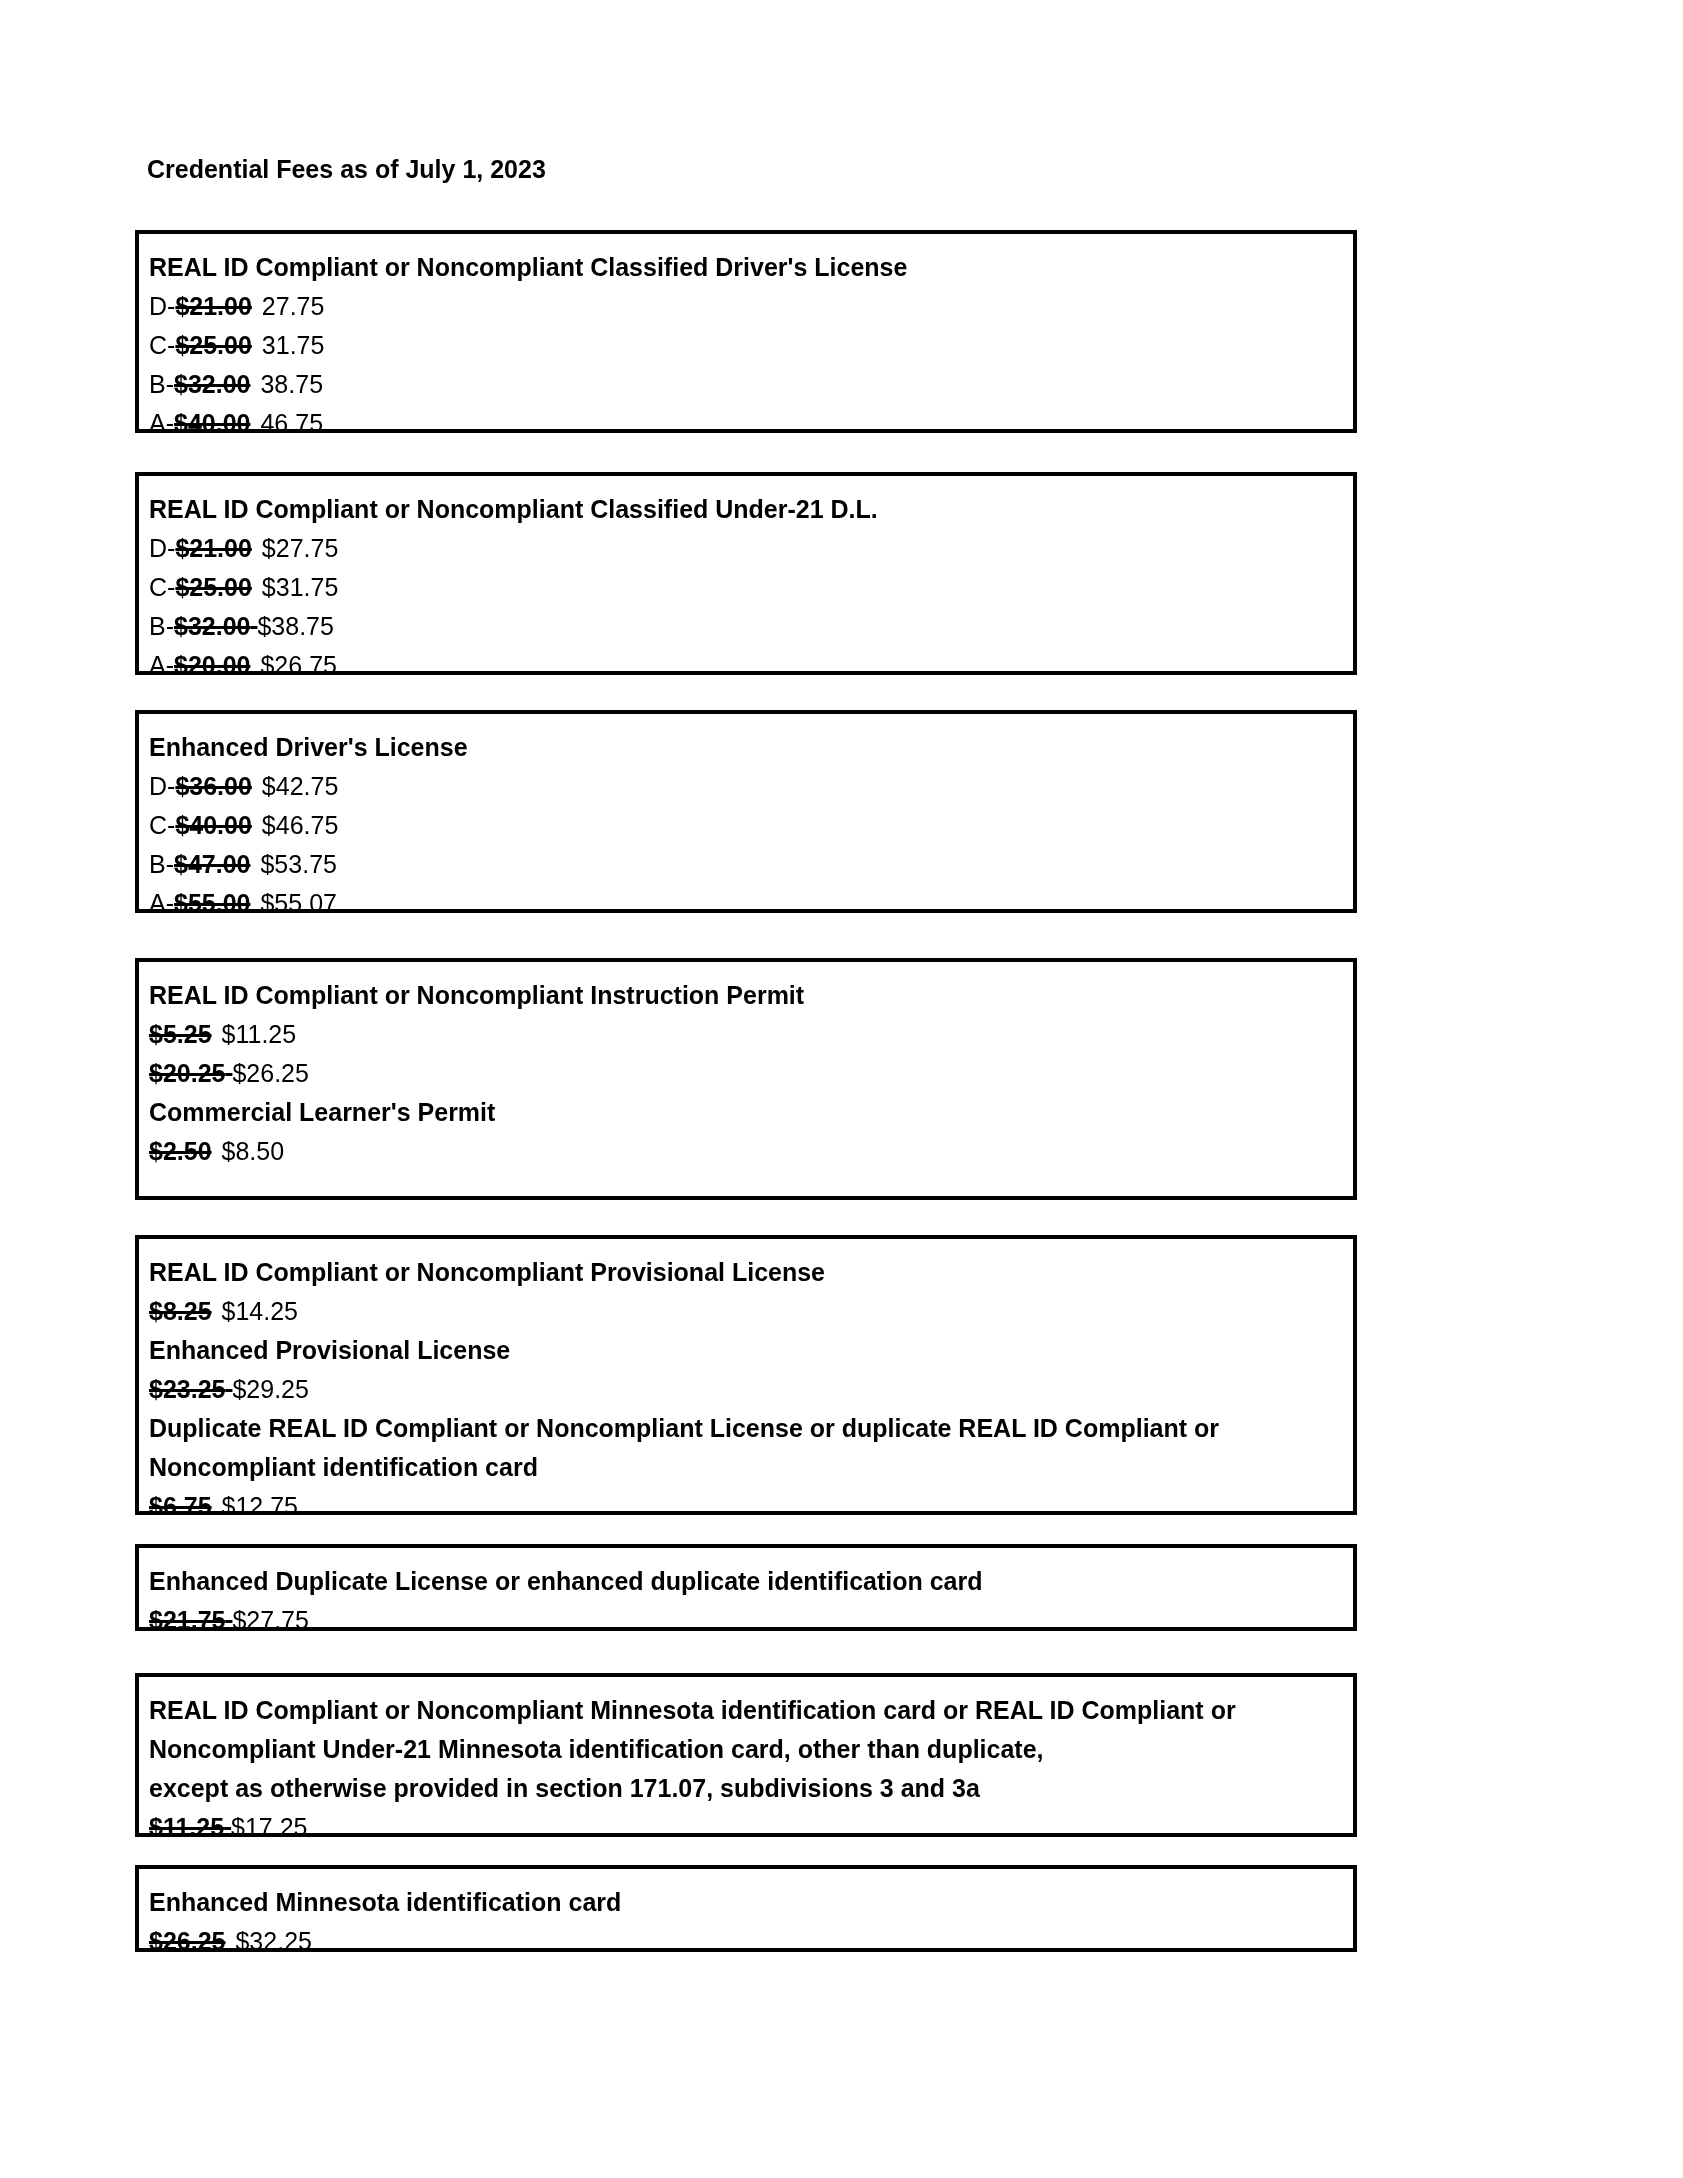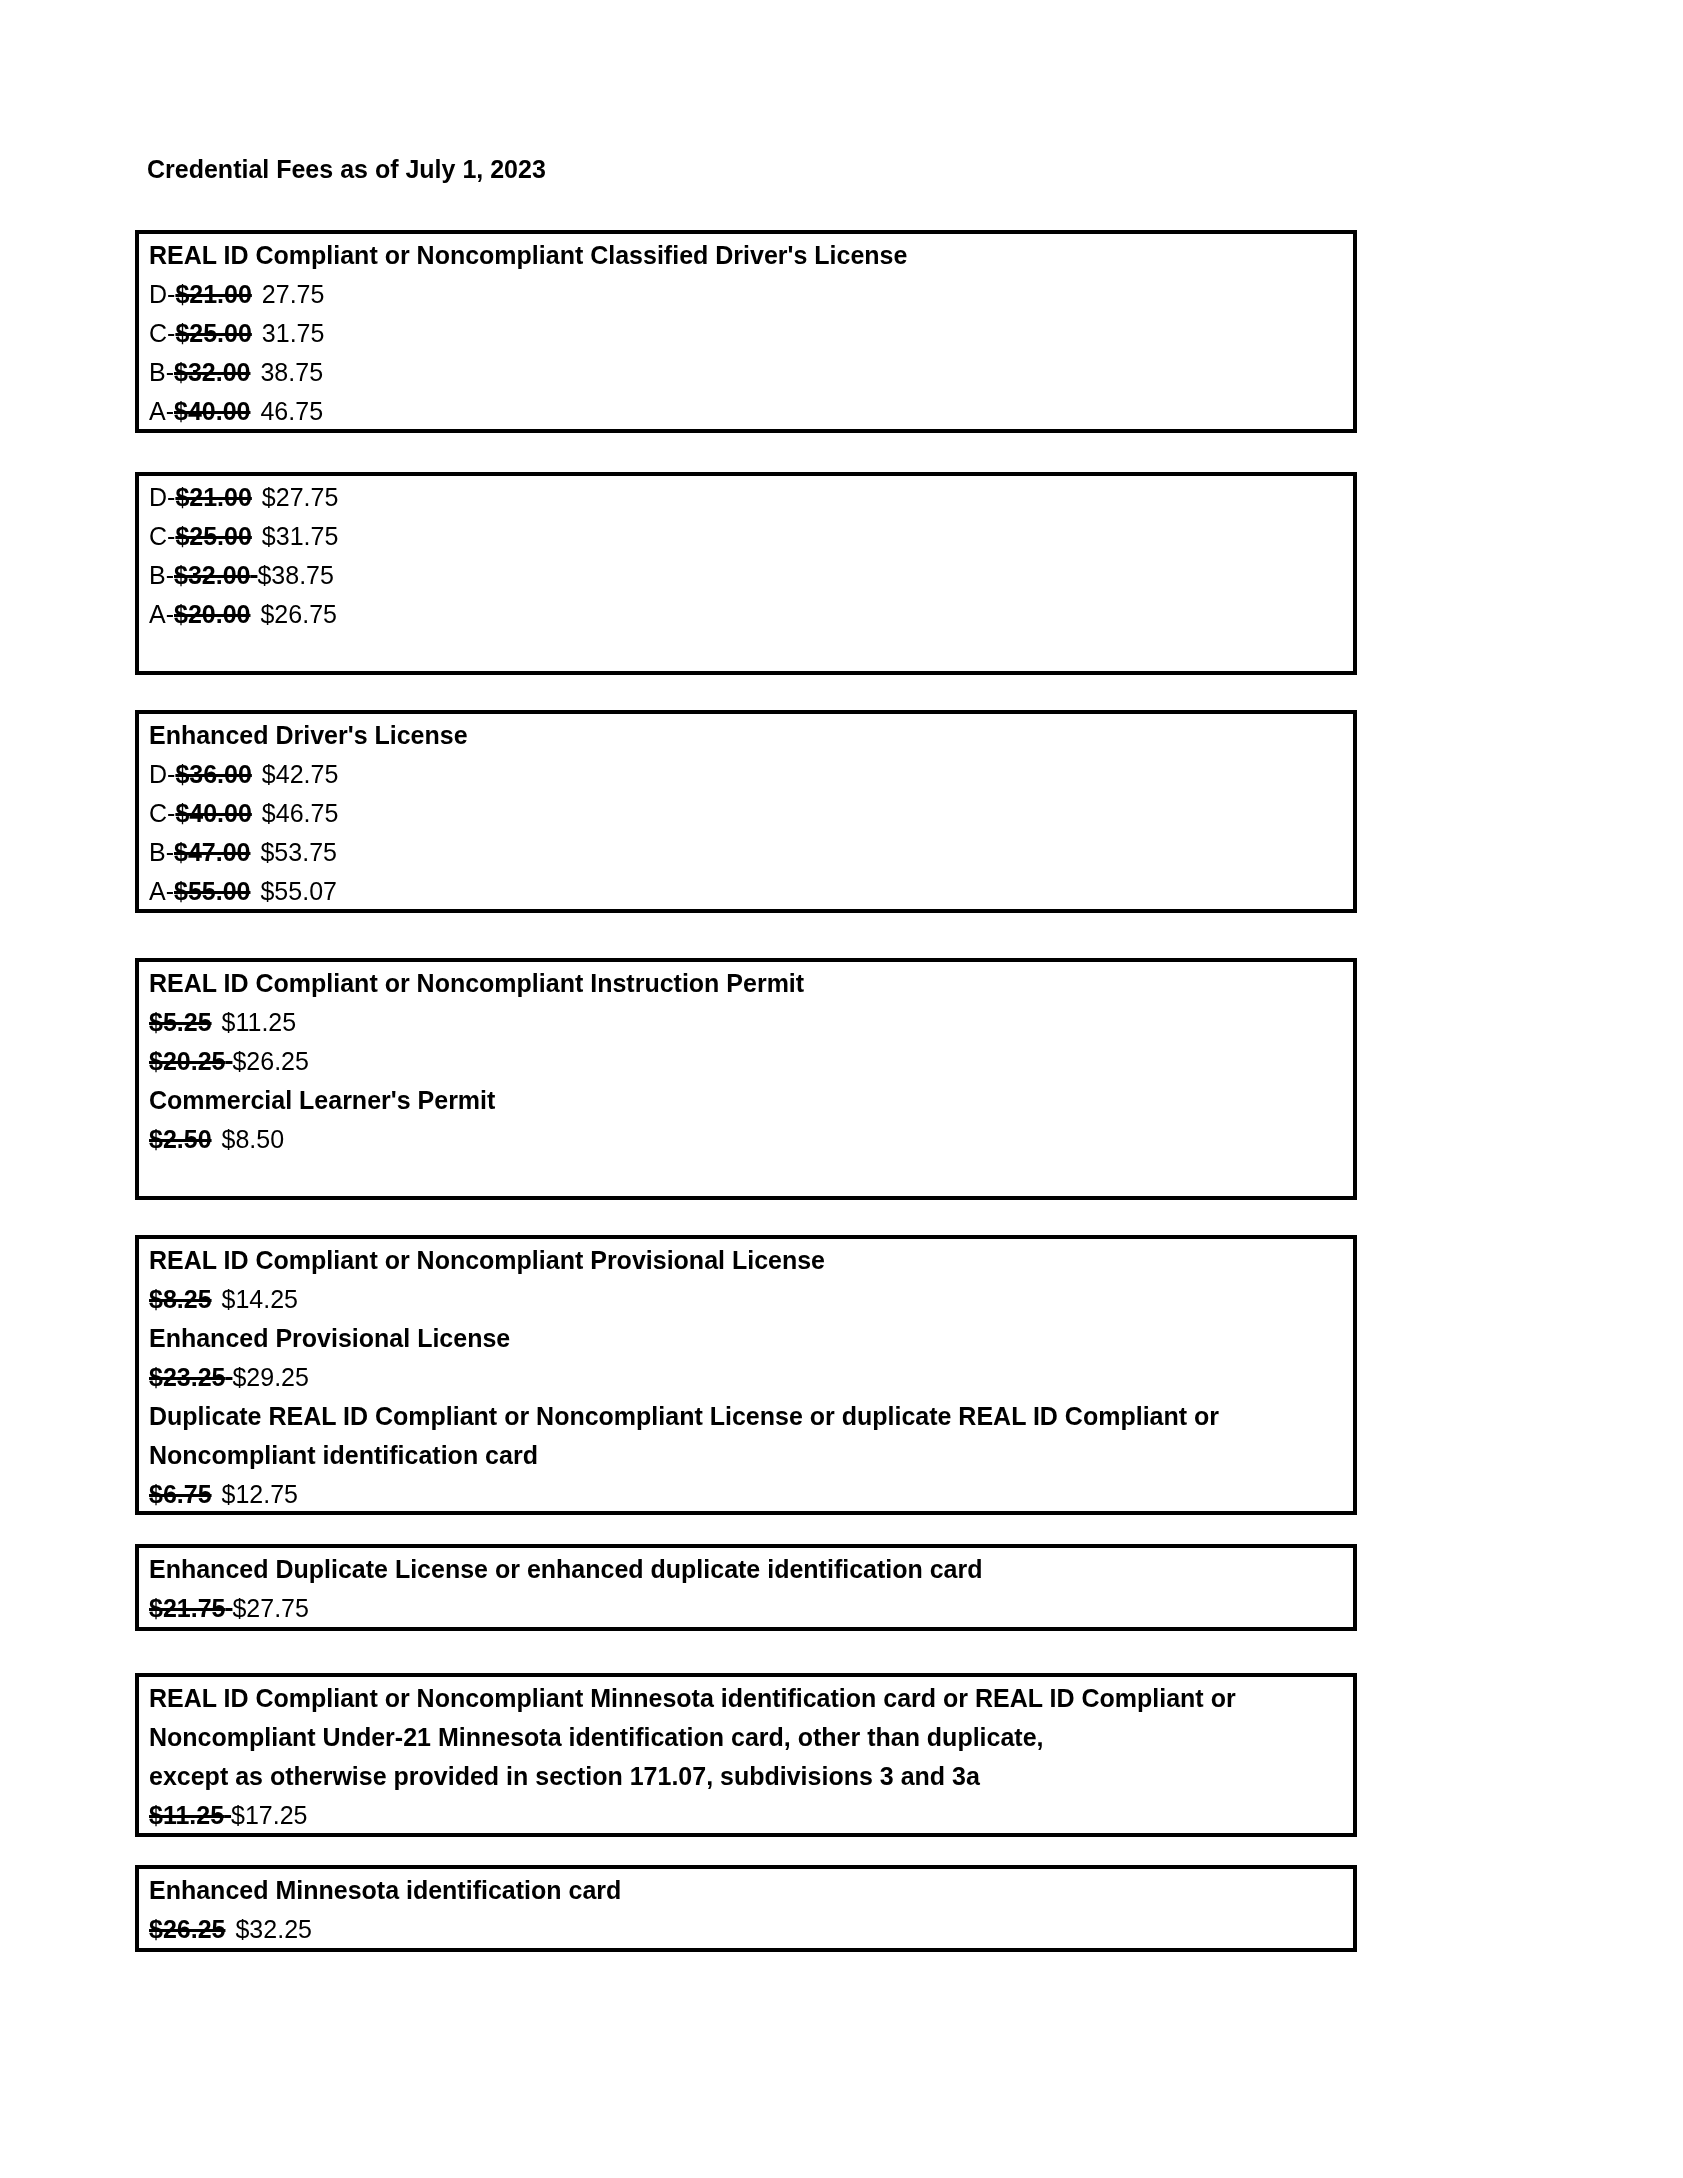--- a/index.html
+++ b/index.html
@@ -24,21 +24,21 @@
     line-height: 39px;
     white-space: nowrap;
   }
   .box {
     position: absolute;
     left: 135px;
     width: 1222px;
     border: 4px solid #000000;
     box-sizing: border-box;
     background: #ffffff;
-    padding: 2px 0 0 10px;
+    padding: 14px 0 0 10px;
     overflow: hidden;
   }
   .line {
     font-size: 25px;
     line-height: 39px;
     white-space: nowrap;
   }
   .header { font-weight: bold; }
   .price  { font-weight: normal; }
   .pfx { }
@@ -69,20 +69,21 @@
 
   <div class="box" id="box-0">
     <div class="line header">REAL ID Compliant or Noncompliant Classified Driver's License</div>
     <div class="line price"><span class="pfx">D-</span><span class="strike">$21.00</span><span class="new">27.75</span></div>
     <div class="line price"><span class="pfx">C-</span><span class="strike">$25.00</span><span class="new">31.75</span></div>
     <div class="line price"><span class="pfx">B-</span><span class="strike">$32.00</span><span class="new">38.75</span></div>
     <div class="line price"><span class="pfx">A-</span><span class="strike">$40.00</span><span class="new">46.75</span></div>
   </div>
 
   <div class="box" id="box-1">
+    <div class="line header">REAL ID Compliant or Noncompliant Classified Under-21 D.L.</div>
     <div class="line price"><span class="pfx">D-</span><span class="strike">$21.00</span><span class="new">$27.75</span></div>
     <div class="line price"><span class="pfx">C-</span><span class="strike">$25.00</span><span class="new">$31.75</span></div>
     <div class="line price"><span class="pfx">B-</span><span class="strike joined">$32.00</span><span class="new">$38.75</span></div>
     <div class="line price"><span class="pfx">A-</span><span class="strike">$20.00</span><span class="new">$26.75</span></div>
   </div>
 
   <div class="box" id="box-2">
     <div class="line header">Enhanced Driver's License</div>
     <div class="line price"><span class="pfx">D-</span><span class="strike">$36.00</span><span class="new">$42.75</span></div>
     <div class="line price"><span class="pfx">C-</span><span class="strike">$40.00</span><span class="new">$46.75</span></div>

